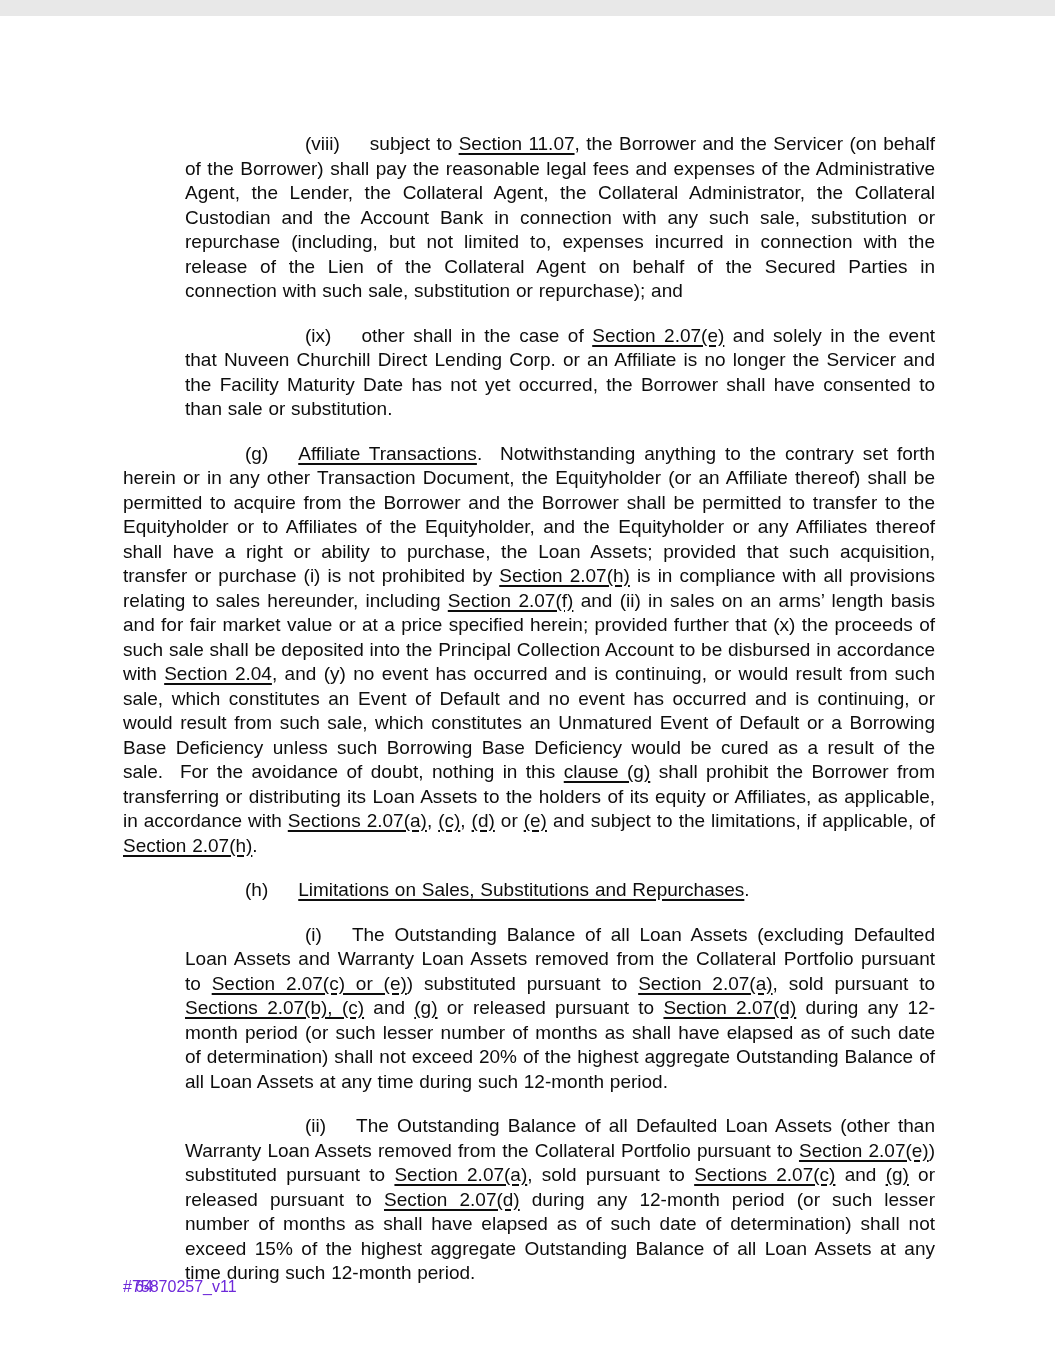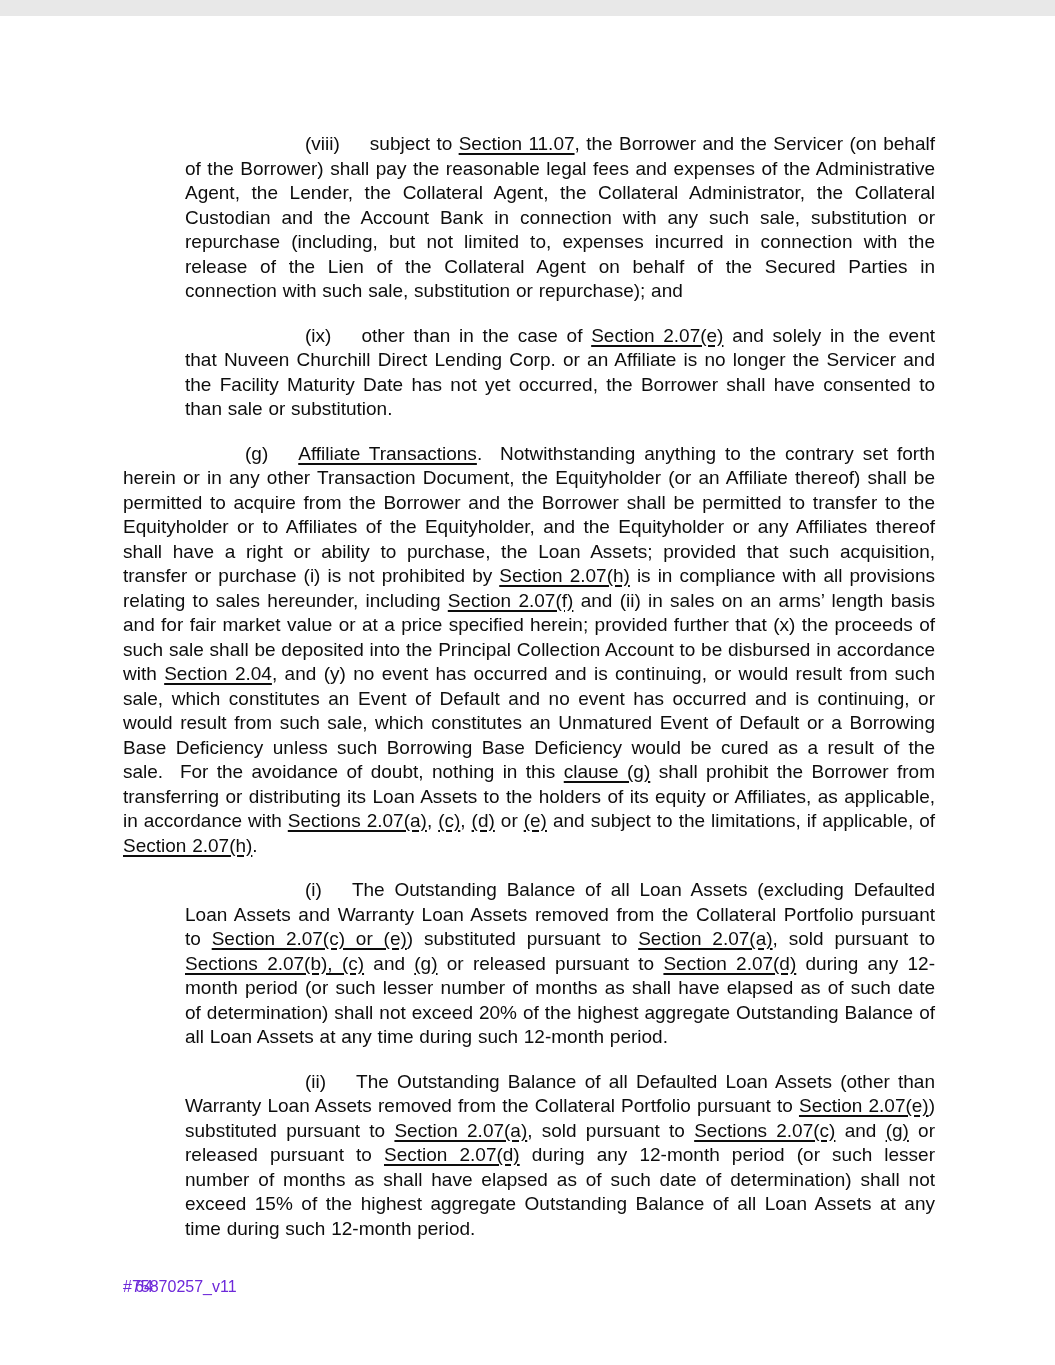--- a/index.html
+++ b/index.html
@@ -43,22 +43,23 @@
   }
   .footer .doc-id { position: absolute; left: 0; top: 0; }
   .footer .page-num { position: absolute; left: 12px; width: 100%; text-align: left; top: 0; }
 </style>
 </head>
 <body>
 
 <div class="page">
   <div class="content" id="doc-content">
       <p class="para style-sub"><span>(viii)</span><span class="tab"></span><span>subject to </span><span class="u">Section 11.07</span><span>, the Borrower and the Servicer (on behalf of the Borrower) shall pay the reasonable legal fees and expenses of the Administrative Agent, the Lender, the Collateral Agent, the Collateral Administrator, the Collateral Custodian and the Account Bank in connection with any such sale, substitution or repurchase (including, but not limited to, expenses incurred in connection with the release of the Lien of the Collateral Agent on behalf of the Secured Parties in connection with such sale, substitution or repurchase); and</span></p>
-      <p class="para style-sub"><span>(ix)</span><span class="tab"></span><span>other than in the case of </span><span class="u">Section 2.07(e)</span><span> and solely in the event that Nuveen Churchill Direct Lending Corp. or an Affiliate is no longer the Servicer and the Facility Maturity Date has not yet occurred, the Borrower shall have consented to than sale or substitution.</span></p>
+      <p class="para style-sub"><span>(ix)</span><span class="tab"></span><span>other shall in the case of </span><span class="u">Section 2.07(e)</span><span> and solely in the event that Nuveen Churchill Direct Lending Corp. or an Affiliate is no longer the Servicer and the Facility Maturity Date has not yet occurred, the Borrower shall have consented to than sale or substitution.</span></p>
       <p class="para style-main"><span>(g)</span><span class="tab"></span><span class="u">Affiliate Transactions</span><span>.&nbsp; Notwithstanding anything to the contrary set forth herein or in any other Transaction Document, the Equityholder (or an Affiliate thereof) shall be permitted to acquire from the Borrower and the Borrower shall be permitted to transfer to the Equityholder or to Affiliates of the Equityholder, and the Equityholder or any Affiliates thereof shall have a right or ability to purchase, the Loan Assets; provided that such acquisition, transfer or purchase (i) is not prohibited by </span><span class="u">Section 2.07(h)</span><span> is in compliance with all provisions relating to sales hereunder, including </span><span class="u">Section 2.07(f)</span><span> and (ii) in sales on an arms’ length basis and for fair market value or at a price specified herein; provided further that (x) the proceeds of such sale shall be deposited into the Principal Collection Account to be disbursed in accordance with </span><span class="u">Section 2.04</span><span>, and (y) no event has occurred and is continuing, or would result from such sale, which constitutes an Event of Default and no event has occurred and is continuing, or would result from such sale, which constitutes an Unmatured Event of Default or a Borrowing Base Deficiency unless such Borrowing Base Deficiency would be cured as a result of the sale.&nbsp; For the avoidance of doubt, nothing in this </span><span class="u">clause (g)</span><span> shall prohibit the Borrower from transferring or distributing its Loan Assets to the holders of its equity or Affiliates, as applicable, in accordance with </span><span class="u">Sections 2.07(a)</span><span>, </span><span class="u">(c)</span><span>, </span><span class="u">(d)</span><span> or </span><span class="u">(e)</span><span> and subject to the limitations, if applicable, of </span><span class="u">Section 2.07(h)</span><span>.</span></p>
+      <p class="para style-heading"><span>(h)</span><span class="tab"></span><span class="u">Limitations on Sales, Substitutions and Repurchases</span><span>.</span></p>
       <p class="para style-sub"><span>(i)</span><span class="tab"></span><span>The Outstanding Balance of all Loan Assets (excluding Defaulted Loan Assets and Warranty Loan Assets removed from the Collateral Portfolio pursuant to </span><span class="u">Section 2.07(c) or (e)</span><span>) substituted pursuant to </span><span class="u">Section 2.07(a)</span><span>, sold pursuant to </span><span class="u">Sections 2.07(b), (c)</span><span> and </span><span class="u">(g)</span><span> or released pursuant to </span><span class="u">Section 2.07(d)</span><span> during any 12-month period (or such lesser number of months as shall have elapsed as of such date of determination) shall not exceed 20% of the highest aggregate Outstanding Balance of all Loan Assets at any time during such 12-month period.</span></p>
       <p class="para style-sub"><span>(ii)</span><span class="tab"></span><span>The Outstanding Balance of all Defaulted Loan Assets (other than Warranty Loan Assets removed from the Collateral Portfolio pursuant to </span><span class="u">Section 2.07(e)</span><span>) substituted pursuant to </span><span class="u">Section 2.07(a)</span><span>, sold pursuant to </span><span class="u">Sections 2.07(c)</span><span> and </span><span class="u">(g)</span><span> or released pursuant to </span><span class="u">Section 2.07(d)</span><span> during any 12-month period (or such lesser number of months as shall have elapsed as of such date of determination) shall not exceed 15% of the highest aggregate Outstanding Balance of all Loan Assets at any time during such 12-month period.</span></p>
     </div>
   <div class="footer">
     <span class="doc-id">#75870257_v11</span>
     <span class="page-num">64</span>
   </div>
 </div>
 
 </body></html>

